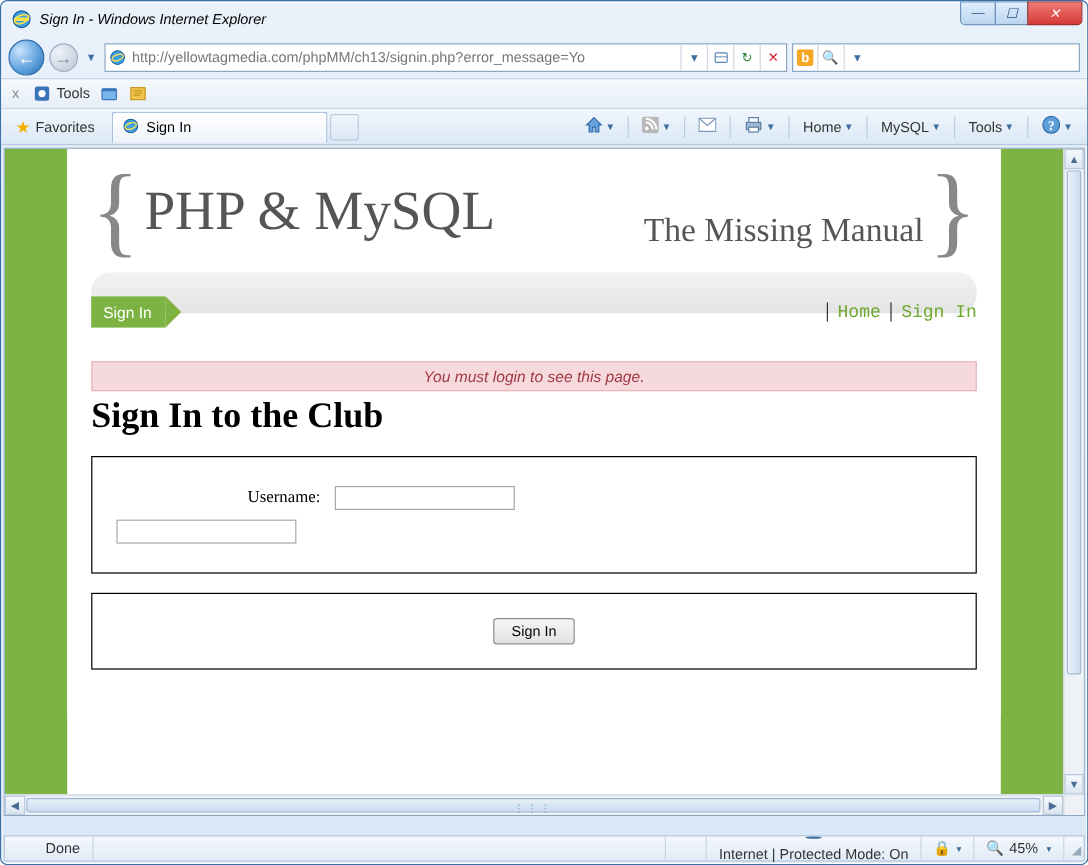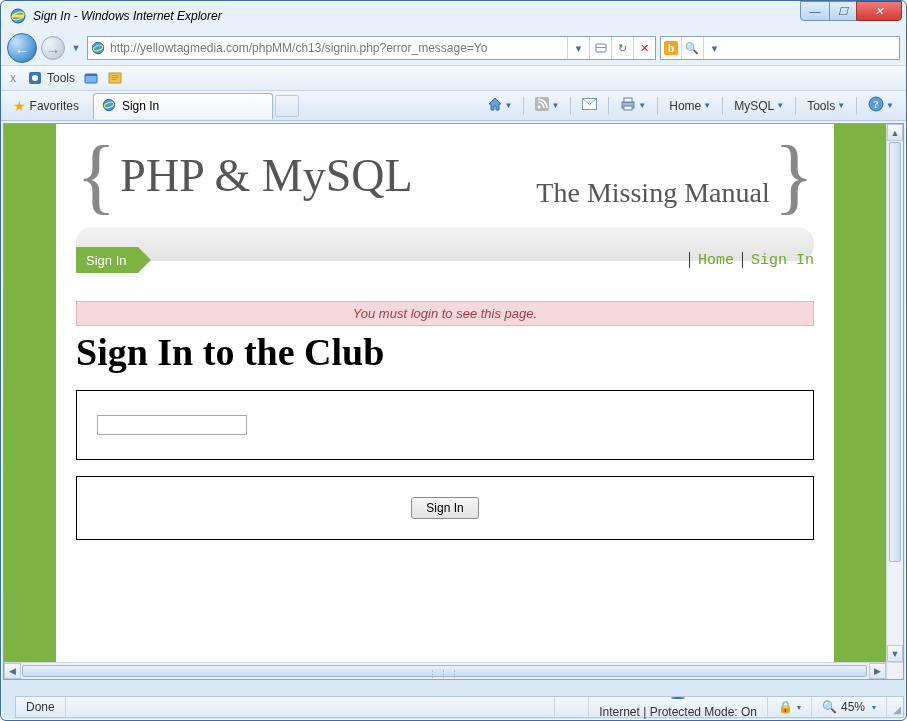--- a/index.html
+++ b/index.html
@@ -102,33 +102,33 @@
   .topbar { margin-top:18px; height:34px; background:linear-gradient(#f3f3f3,#e3e3e3); border-radius:16px; }
 
   .nav-row{ display:flex; align-items:center; margin-top:-14px;}
   .bc-arrow { position:relative; height:26px; background:#7cb342; color:#fff; display:flex; align-items:center; padding:0 12px 0 10px; font-size:13px;}
   .bc-arrow::after{ content:""; position:absolute; right:-13px; top:0; border-top:13px solid transparent; border-bottom:13px solid transparent; border-left:13px solid #7cb342;}
   .nav-links{ margin-left:auto; display:flex; align-items:center; gap:8px; font-family:Liberation Mono, monospace; font-size:15px;}
   .nav-links .divider{ width:1px; height:16px; background:#333;}
   .nav-links a{ color:#6fa82e; text-decoration:none; }
 
   .alert{ margin-top:28px; background:#f6d9dc; border:1px solid #e9b5bb; color:#a03b44; font-style:italic; text-align:center; padding:4px; font-size:13px;}
-  .h1{ font-family:"Times New Roman",serif; font-size:38px; font-weight:bold; margin:4px 0 16px 0;}
+  .h1{ font-family:"Times New Roman",serif; font-size:30px; font-weight:bold; margin:4px 0 16px 0;}
 
   .formbox{ border:1px solid #000; padding:16px 20px; }
   .field{ display:flex; align-items:center; margin:8px 0;}
   .field label{ width:170px; text-align:right; margin-right:12px; font-size:14px; font-family:"Times New Roman",serif;}
   .field input{ width:150px; height:20px; border:1px solid #a9a9a9; background:#fff; padding:0 3px; font-size:12px;}
 
   .submitbox{ border:1px solid #000; padding:20px; text-align:center; margin-top:16px;}
   .submitbox button{ padding:3px 14px; font-size:12px; background:linear-gradient(#f6f6f6,#e2e2e2); border:1px solid #8b8b8b; border-radius:3px;}
 
   
-  .statusbar{ position:absolute; left:14px; right:2px; bottom:2px; height:22px;
-    background:linear-gradient(#f4f8fd,#e1ebf6); border:1px solid #b8c8db; display:flex; align-items:center; font-size:12px; color:#333;}
+  .statusbar{ position:absolute; left:2px; right:2px; bottom:2px; height:22px;
+    background:linear-gradient(#f4f8fd,#e1ebf6); border:1px solid #b8c8db; display:flex; align-items:center; font-size:12px; color:#333;padding-left:24px;}
   .statusbar .cell{ padding:0 10px; border-right:1px solid #c9d6e5; height:100%; display:flex; align-items:center; gap:4px;}
   .statusbar .spacer{flex:1; border-right:1px solid #c9d6e5; height:100%;}
   .statusbar .zone{ display:flex; align-items:center; gap:6px; padding:0 10px; border-right:1px solid #c9d6e5; height:100%;flex-direction:column;}
   .grip-corner{ width:16px; height:100%; display:flex; align-items:flex-end; justify-content:flex-end; padding:0 2px 2px 0; color:#9ab; font-size:10px;}
   .globe{ width:14px; height:14px; border-radius:50%; background:radial-gradient(circle at 35% 30%, #aee1a1 0 30%, #4fa64f 31% 60%, #2e7bbf 61% 100%); border:1px solid #3c6ea0;}
   .lock{ font-size:12px; color:#b79b10;}
 </style>
 </head>
 <body>
 
@@ -325,20 +325,24 @@
               <span class="divider"></span>
               <a href="#">Sign In</a>
             </div>
           </div>
 
           <div class="alert">You must login to see this page.</div>
           <div class="h1">Sign In to the Club</div>
 
           <div class="formbox">
             <div class="field">
+              <label>Username:</label>
+              <input type="text" value="" style="">
+            </div>
+            <div class="field">
               <input type="password" value="" style="">
             </div>
           </div>
 
           <div class="submitbox">
             <button type="button">Sign In</button>
           </div>
 
         </div>
       </div>

